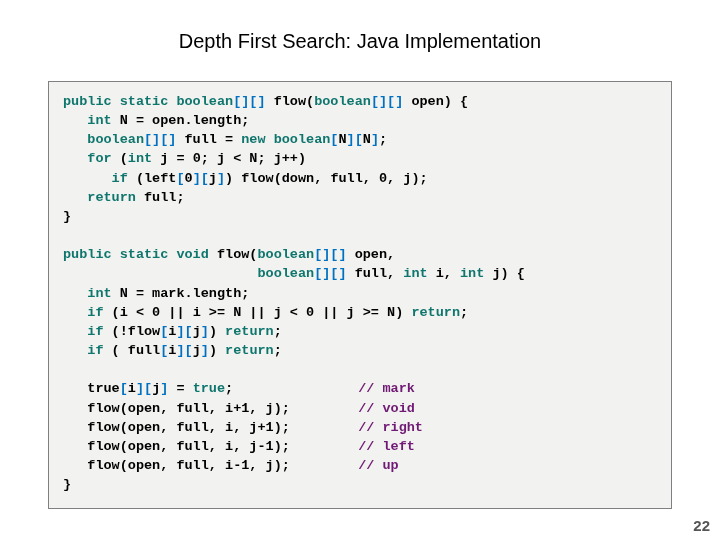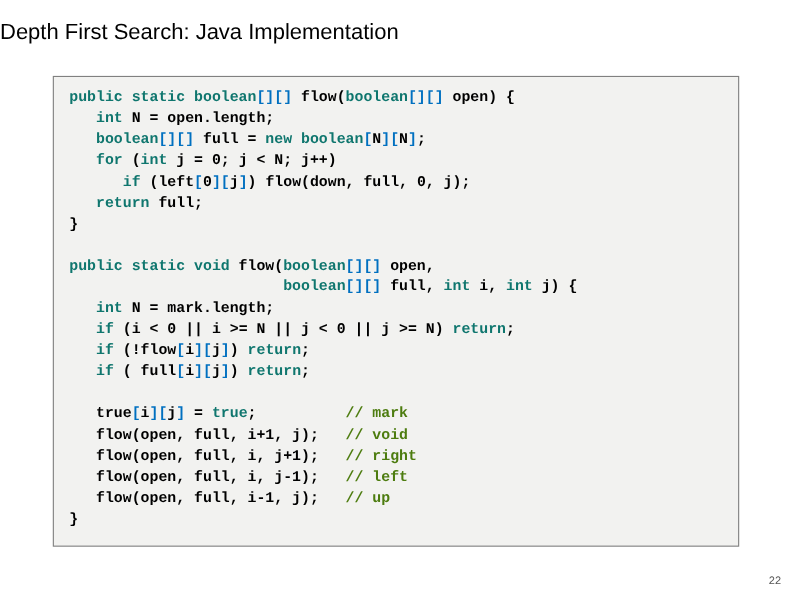--- a/index.html
+++ b/index.html
@@ -10,47 +10,49 @@
     background: #ffffff;
     font-family: "Comic Sans MS", "Lucida Handwriting", cursive, sans-serif;
   }
   .slide {
     width: 720px;
     height: 540px;
     position: relative;
     box-sizing: border-box;
   }
   .title {
+    text-align: center;
     font-size: 20px;
-    padding-top: 18px;
+    padding-top: 30px;
     color: #000;
     font-weight: normal;
   }
   .codebox {
     margin: 28px 48px 0 48px;
     background: #f2f2f0;
     border: 1px solid #808080;
     padding: 10px 14px 14px 14px;
     font-family: "Courier New", Courier, monospace;
     font-size: 13.5px;
     line-height: 1.42;
     color: #000;
     font-weight: bold;
     white-space: pre;
   }
   .kw { color: #0f766e; }   
   .br { color: #0070c0; }   
-  .cm { color: #4d7c0f; }   
+  .cm { color: #701a75; margin-left: 44px; }   
   .pagenum {
     position: absolute;
     bottom: 6px;
     right: 10px;
     font-family: Arial, sans-serif;
-    font-size: 10px;
+    font-size: 15px;
     color: #555;
+    font-weight: bold;
   }
 </style>
 </head>
 <body>
 
 <div class="slide">
   <div class="title">Depth First Search:  Java Implementation</div>
 
   <div class="codebox"><span class="kw">public static boolean</span><span class="br">[][]</span><span> flow(</span><span class="kw">boolean</span><span class="br">[][]</span><span> open) {</span>
 <span class="kw">   int</span><span> N = open.length;</span>

